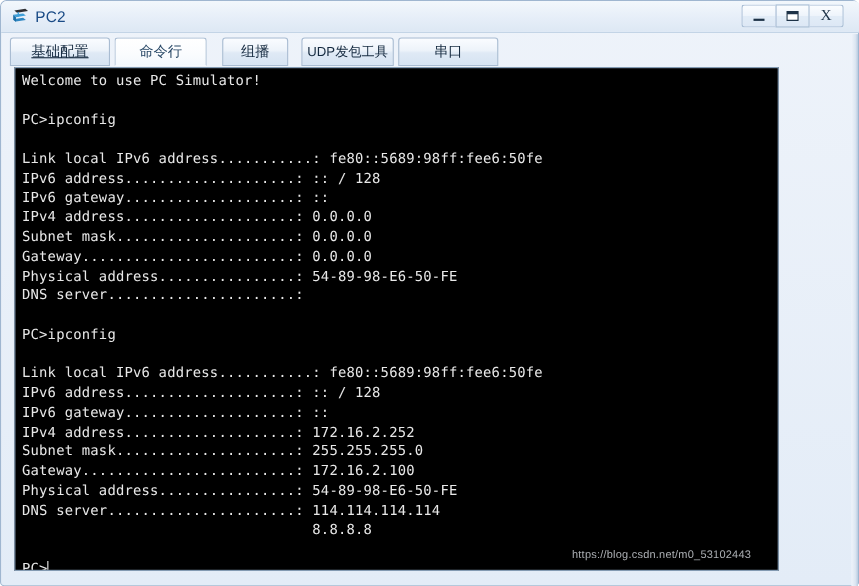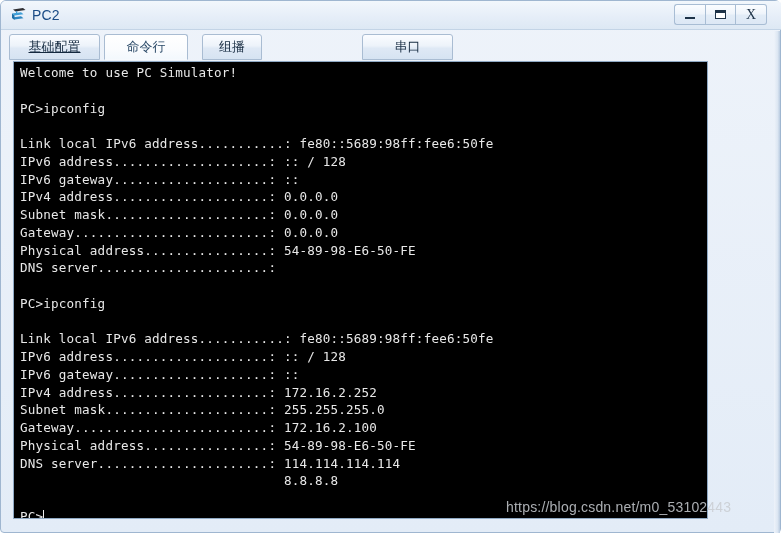--- a/index.html
+++ b/index.html
@@ -141,23 +141,23 @@
     width: 1px;
     height: 13px;
     background: #f0f0f0;
     vertical-align: -2px;
     margin-left: 0px;
   }
 
   
   #watermark {
     position: absolute;
-    left: 505px;
+    left: 519px;
     top: 498px;
-    font-size: 14px;
+    font-size: 10px;
     color: #c9cdd2;
     opacity: .85;
     white-space: nowrap;
     letter-spacing: .2px;
     pointer-events: none;
   }
 
   
   #right-edge {
     position: absolute;
@@ -197,20 +197,23 @@
 
   <div id="tabstrip">
     <div class="tab" id="tab0" style="left:0px;   width:91px;text-decoration:underline;">
       <span>基础配置</span>
     </div>
     <div class="tab selected" id="tab1" style="left:95px;  width:84px;justify-content:center;">
       <span>命令行</span>
     </div>
     <div class="tab" id="tab2" style="left:167px; width:60px;margin-left:26px;">
       <span>组播</span>
+    </div>
+    <div class="tab" id="tab3" style="left:265px; width:84px;">
+      <span style="font-size:12px;">UDP发包工具</span>
     </div>
     <div class="tab" id="tab4" style="left:353px; width:91px;">
       <span>串口</span>
     </div>
   </div>
 
   <div id="terminal-frame">
     <div id="terminal"><span id="term-text">Welcome to use PC Simulator!
 
 PC&gt;ipconfig

